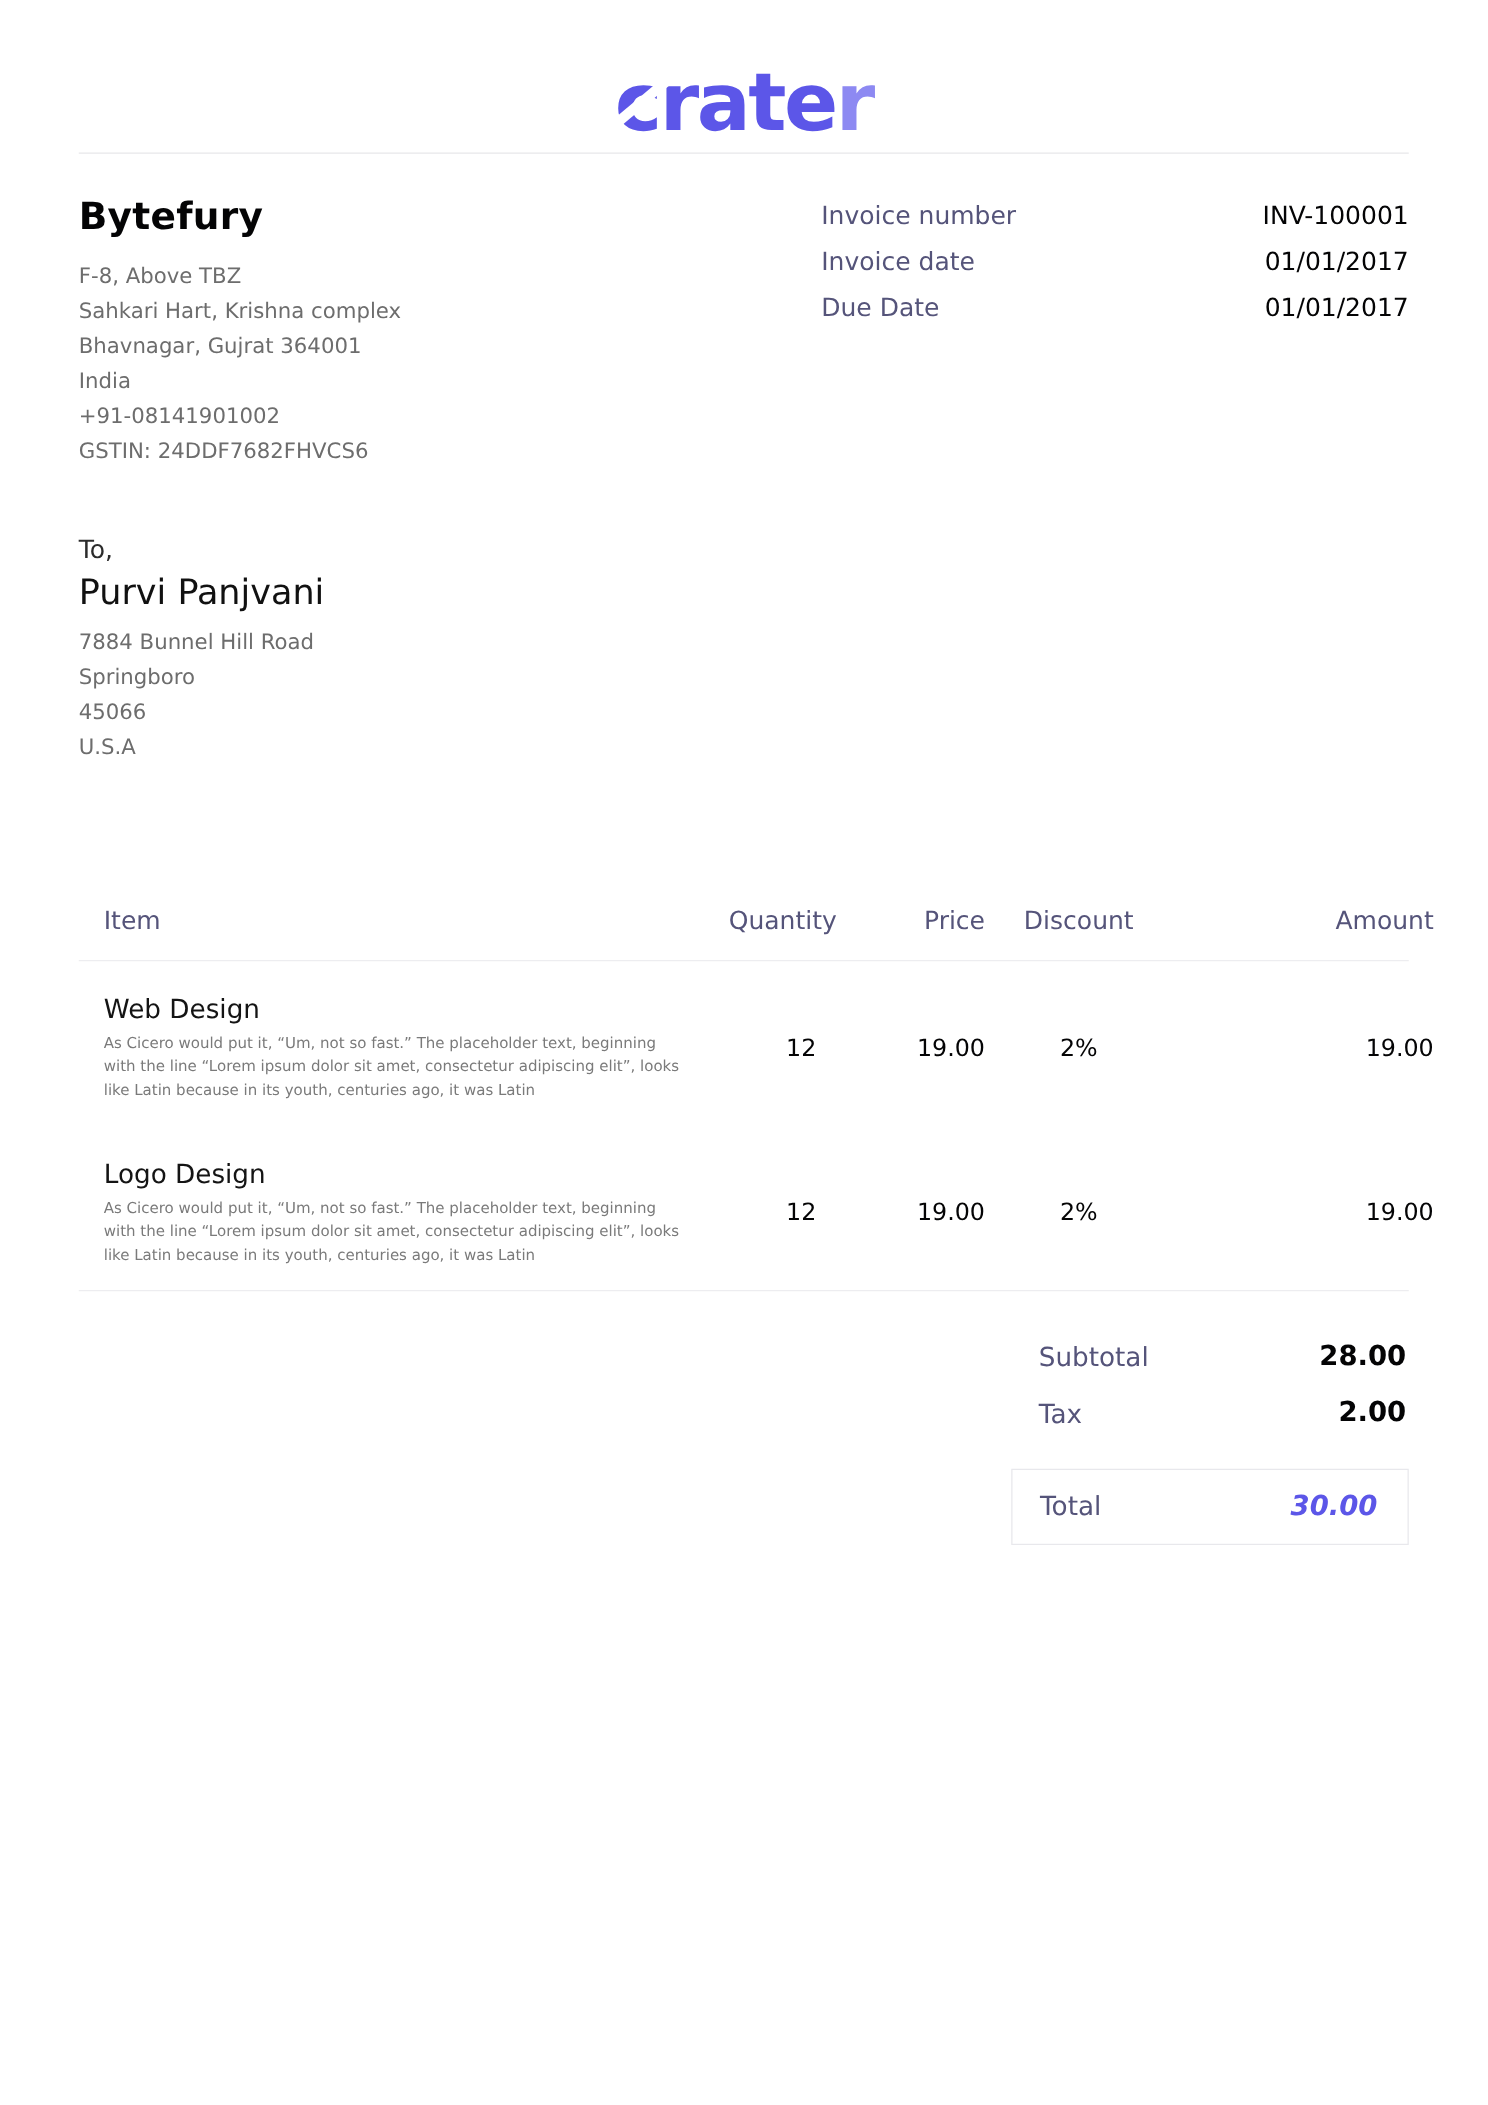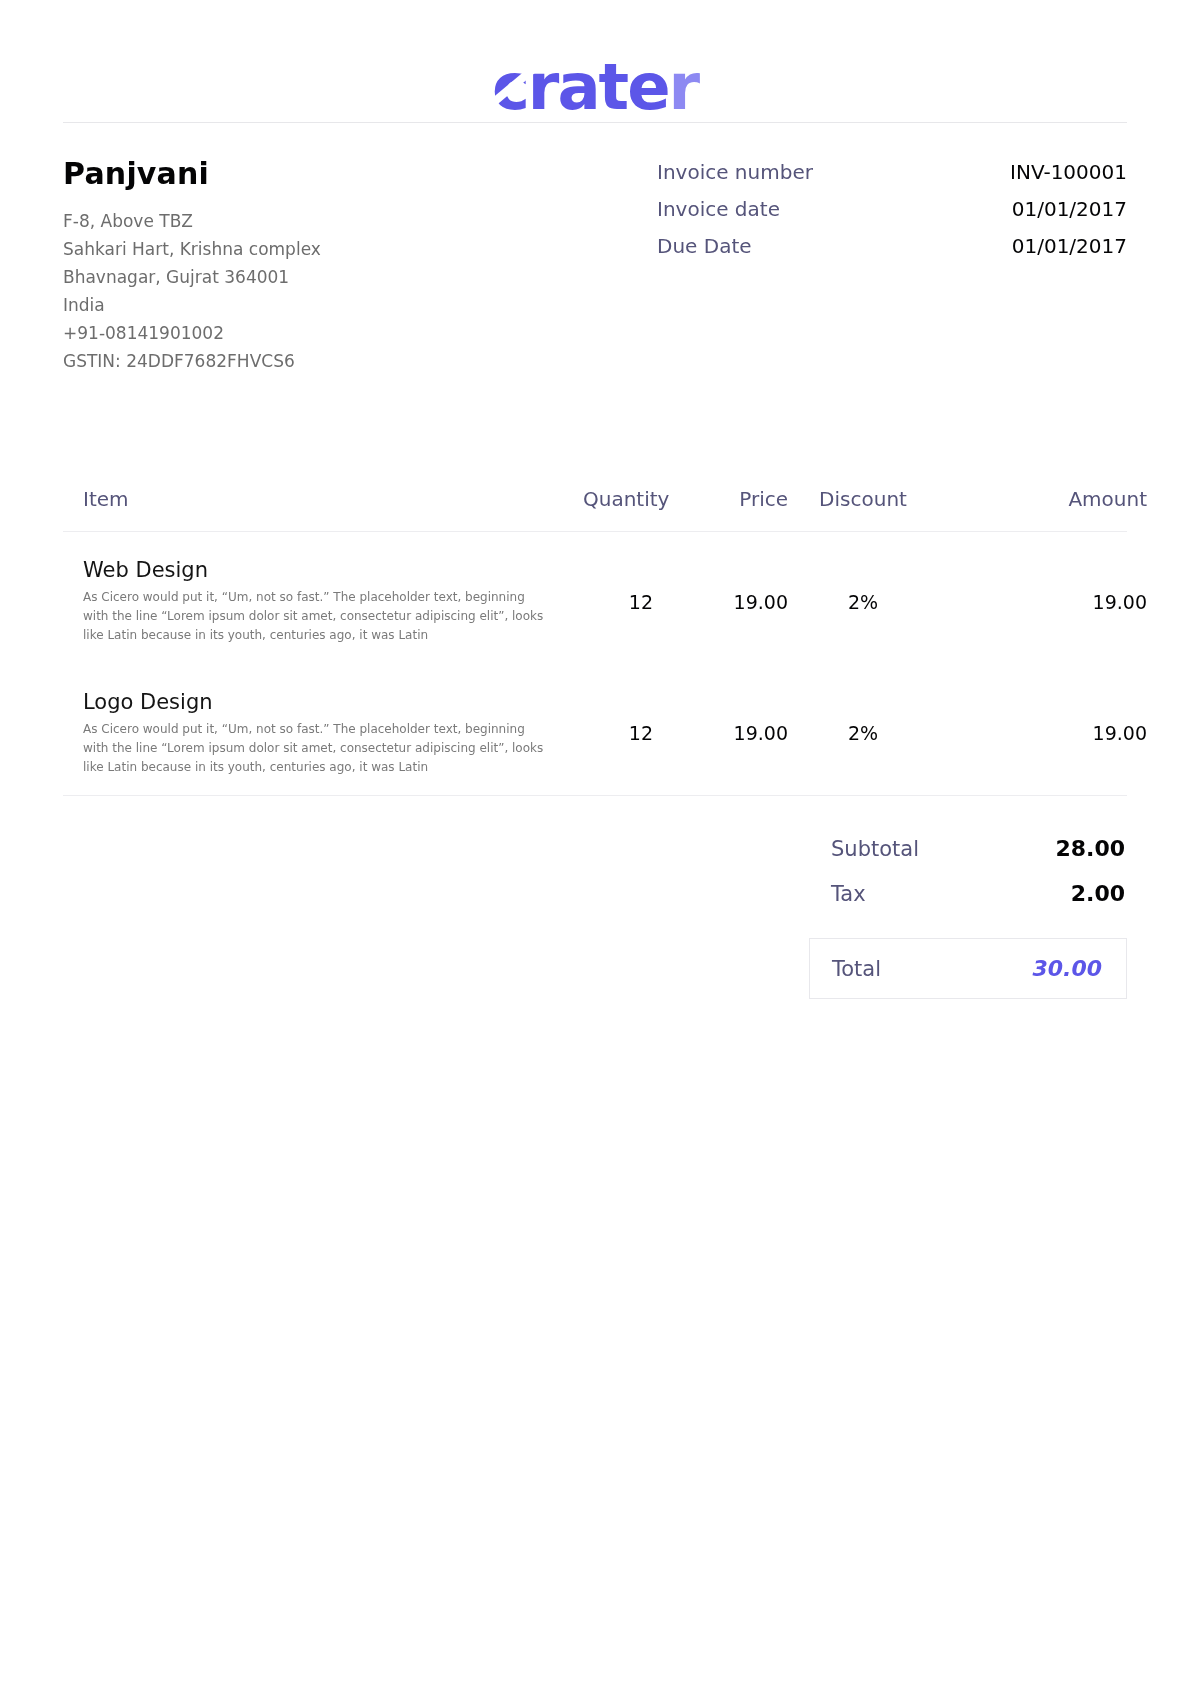--- a/index.html
+++ b/index.html
@@ -13,25 +13,25 @@
     width: 1190px;
     height: 1684px;
     padding: 0 63px;
     background: #fff;
     position: relative;
     overflow: hidden;
   }
 
   
   .logo-wrap {
-    padding-top: 21px;
+    padding-top: 48px;
     height: 122px;
     display: flex;
     justify-content: center;
-    align-items: flex-end;
+    align-items: flex-start;
   }
   .logo {
     font-size: 64px;
     font-weight: 700;
     letter-spacing: -2px;
     color: #5C56E8;
     line-height: 1.1;
     display: inline-block;
     position: relative;
   }
@@ -168,21 +168,21 @@
 <div class="page">
 
   <div class="logo-wrap">
     <div class="logo"><span class="logo-c">c</span><span>rate</span><span class="logo-last">r</span></div>
   </div>
 
   <hr class="top-divider">
 
   <div class="header-row">
     <div class="company-block">
-      <div class="company-name">Panjvani</div>
+      <div class="company-name">Bytefury</div>
       <div class="addr-line">F-8, Above TBZ</div>
       <div class="addr-line">Sahkari Hart, Krishna complex</div>
       <div class="addr-line">Bhavnagar, Gujrat 364001</div>
       <div class="addr-line">India</div>
       <div class="addr-line">+91-08141901002</div>
       <div class="addr-line">GSTIN: 24DDF7682FHVCS6</div>
     </div>
 
     <div class="meta-block">
       <div class="meta-row">
@@ -193,20 +193,28 @@
         <span class="meta-label">Invoice date</span>
         <span class="meta-value">01/01/2017</span>
       </div>
       <div class="meta-row">
         <span class="meta-label">Due Date</span>
         <span class="meta-value">01/01/2017</span>
       </div>
     </div>
   </div>
 
+  <div class="bill-to">
+    <div class="bill-to-prefix">To,</div>
+    <div class="bill-to-name">Purvi Panjvani</div>
+    <div class="addr-line">7884 Bunnel Hill Road</div>
+    <div class="addr-line">Springboro</div>
+    <div class="addr-line">45066</div>
+    <div class="addr-line">U.S.A</div>
+  </div>
 
   <div class="items-table">
     <div class="t-grid t-head">
       <div class="cell cell-item">Item</div>
       <div class="cell cell-qty">Quantity</div>
       <div class="cell cell-price">Price</div>
       <div class="cell cell-discount">Discount</div>
       <div class="cell cell-amount">Amount</div>
     </div>
     <hr class="head-divider">

